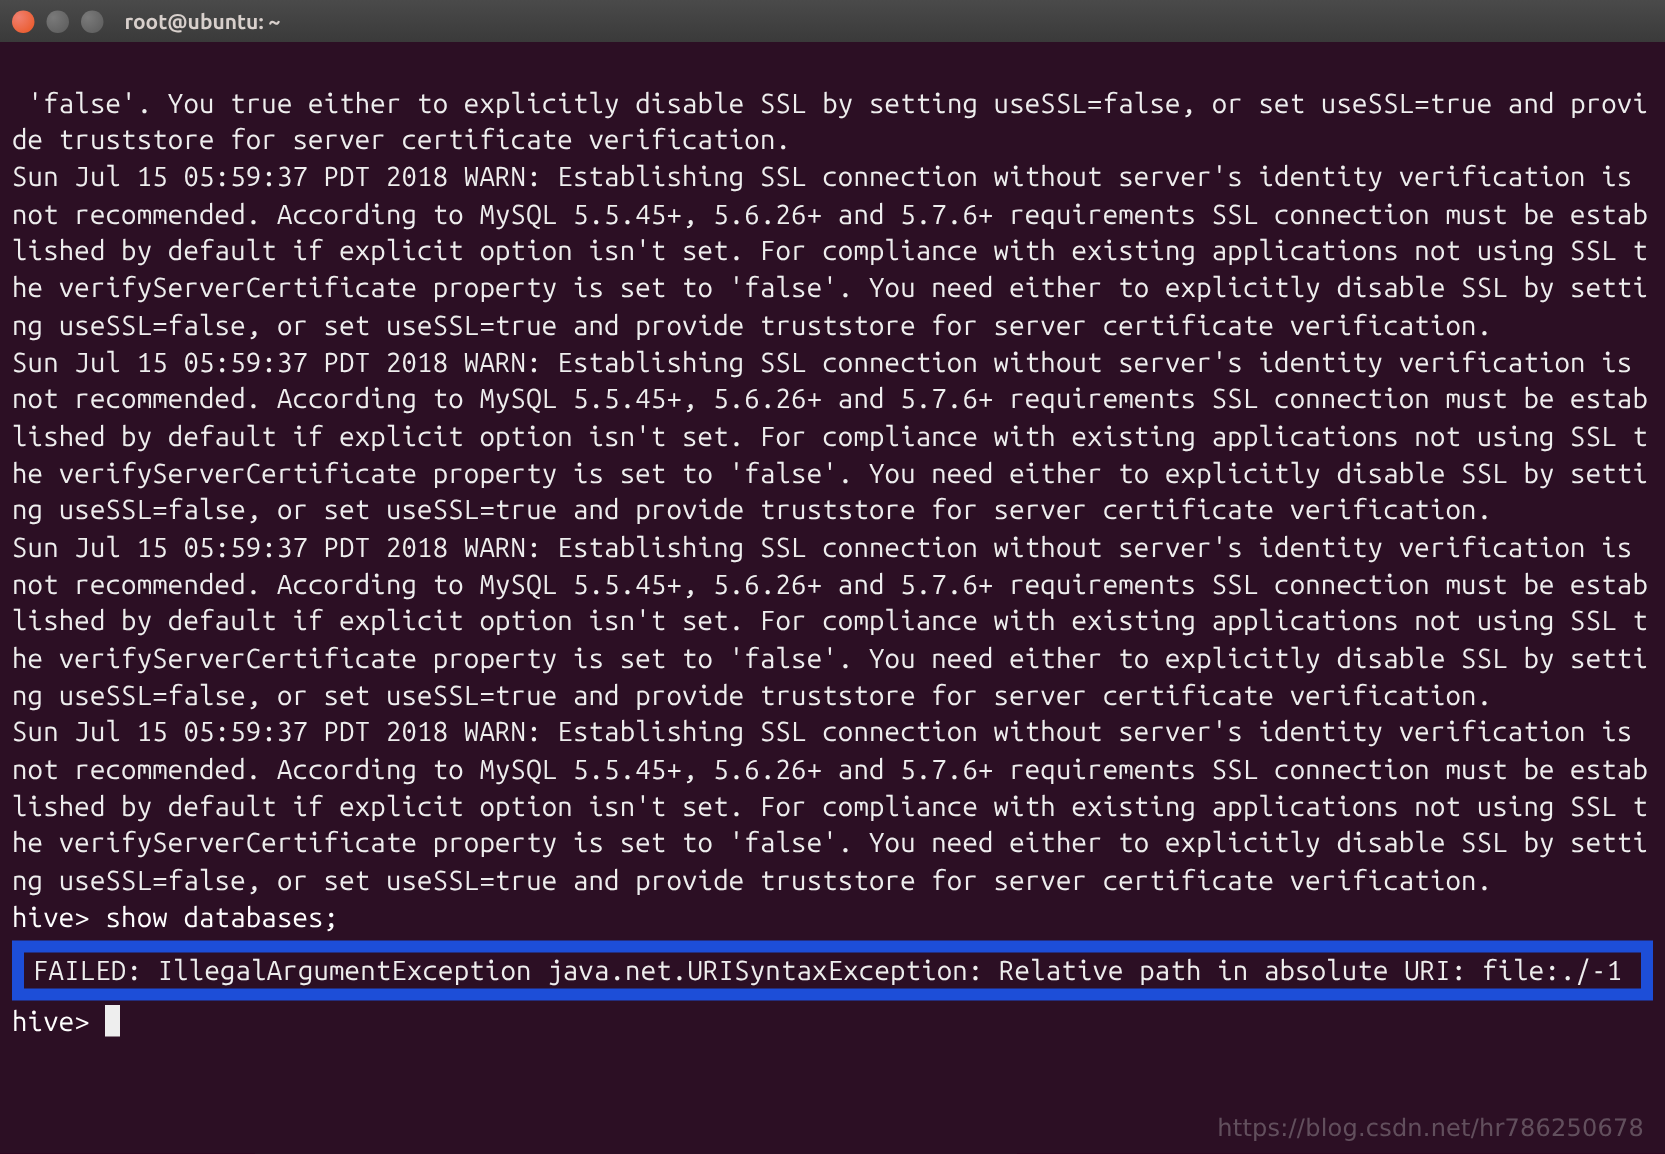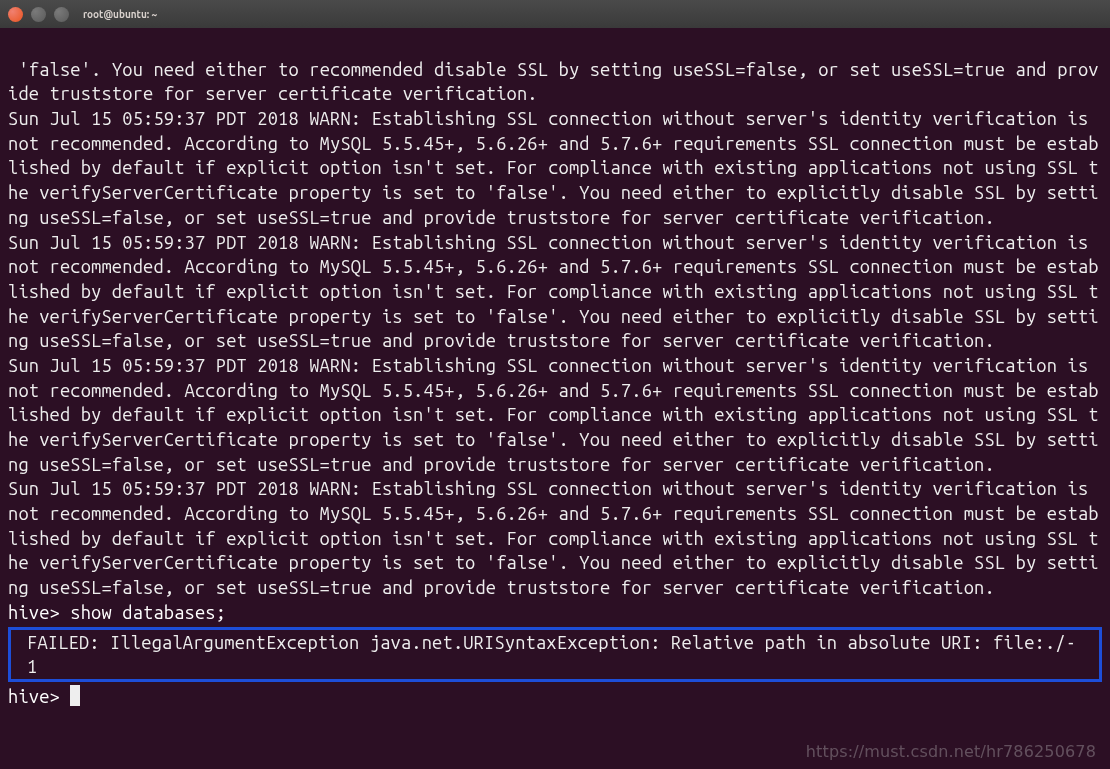--- a/index.html
+++ b/index.html
@@ -39,43 +39,43 @@
       background: radial-gradient(circle at 30% 30%, #f08070, #e95420);
     }
     .btn-min {
       background: radial-gradient(circle at 30% 30%, #7a7a7a, #5a5a5a);
     }
     .btn-max {
       background: radial-gradient(circle at 30% 30%, #7a7a7a, #5a5a5a);
     }
     .title-text {
       color: #d8d0cc;
-      font-size: 10px;
+      font-size: 14px;
       font-family: 'Ubuntu', sans-serif;
       font-weight: bold;
       margin-left: 6px;
     }
     .terminal-content {
       background: #2c0f24;
       color: #eee;
       padding: 4px 8px;
       line-height: 1.35;
       font-size: 18.3px;
       letter-spacing: 0.15px;
       white-space: pre-wrap;
       word-break: break-all;
       height: calc(100% - 28px);
       position: relative;
     }
     .warn-block {
       color: #eee;
     }
     .highlight-box {
-      border: 3px solid #1d4ed8;
-      padding: 0 16px;
+      border: 8px solid #1d4ed8;
+      padding: 0 6px;
       margin: 2px 0;
     }
     .prompt-line {
       color: #ffffff;
     }
     .cursor {
       display: inline-block;
       width: 10px;
       height: 21px;
       background: #eee;
@@ -96,21 +96,21 @@
 <div class="titlebar">
   <div class="window-controls">
     <span class="window-btn btn-close"></span>
     <span class="window-btn btn-min"></span>
     <span class="window-btn btn-max"></span>
   </div>
   <span class="title-text">root@ubuntu: ~</span>
 </div>
 
 <div class="terminal-content">
-<span class="warn-block"> 'false'. You need either to recommended disable SSL by setting useSSL=false, or set useSSL=true and provide truststore for server certificate verification.</span>
+<span class="warn-block"> 'false'. You true either to explicitly disable SSL by setting useSSL=false, or set useSSL=true and provide truststore for server certificate verification.</span>
 <span class="warn-block">Sun Jul 15 05:59:37 PDT 2018 WARN: Establishing SSL connection without server's identity verification is not recommended. According to MySQL 5.5.45+, 5.6.26+ and 5.7.6+ requirements SSL connection must be established by default if explicit option isn't set. For compliance with existing applications not using SSL the verifyServerCertificate property is set to 'false'. You need either to explicitly disable SSL by setting useSSL=false, or set useSSL=true and provide truststore for server certificate verification.</span>
 <span class="warn-block">Sun Jul 15 05:59:37 PDT 2018 WARN: Establishing SSL connection without server's identity verification is not recommended. According to MySQL 5.5.45+, 5.6.26+ and 5.7.6+ requirements SSL connection must be established by default if explicit option isn't set. For compliance with existing applications not using SSL the verifyServerCertificate property is set to 'false'. You need either to explicitly disable SSL by setting useSSL=false, or set useSSL=true and provide truststore for server certificate verification.</span>
 <span class="warn-block">Sun Jul 15 05:59:37 PDT 2018 WARN: Establishing SSL connection without server's identity verification is not recommended. According to MySQL 5.5.45+, 5.6.26+ and 5.7.6+ requirements SSL connection must be established by default if explicit option isn't set. For compliance with existing applications not using SSL the verifyServerCertificate property is set to 'false'. You need either to explicitly disable SSL by setting useSSL=false, or set useSSL=true and provide truststore for server certificate verification.</span>
 <span class="warn-block">Sun Jul 15 05:59:37 PDT 2018 WARN: Establishing SSL connection without server's identity verification is not recommended. According to MySQL 5.5.45+, 5.6.26+ and 5.7.6+ requirements SSL connection must be established by default if explicit option isn't set. For compliance with existing applications not using SSL the verifyServerCertificate property is set to 'false'. You need either to explicitly disable SSL by setting useSSL=false, or set useSSL=true and provide truststore for server certificate verification.</span>
 <span class="prompt-line">hive&gt; show databases;</span>
 <div class="highlight-box"><span>FAILED: IllegalArgumentException java.net.URISyntaxException: Relative path in absolute URI: file:./-1</span></div><span class="prompt-line">hive&gt; </span><span class="cursor"></span>
-<div class="watermark">https://must.csdn.net/hr786250678</div>
+<div class="watermark">https://blog.csdn.net/hr786250678</div>
 </div>
 
 </body></html>

